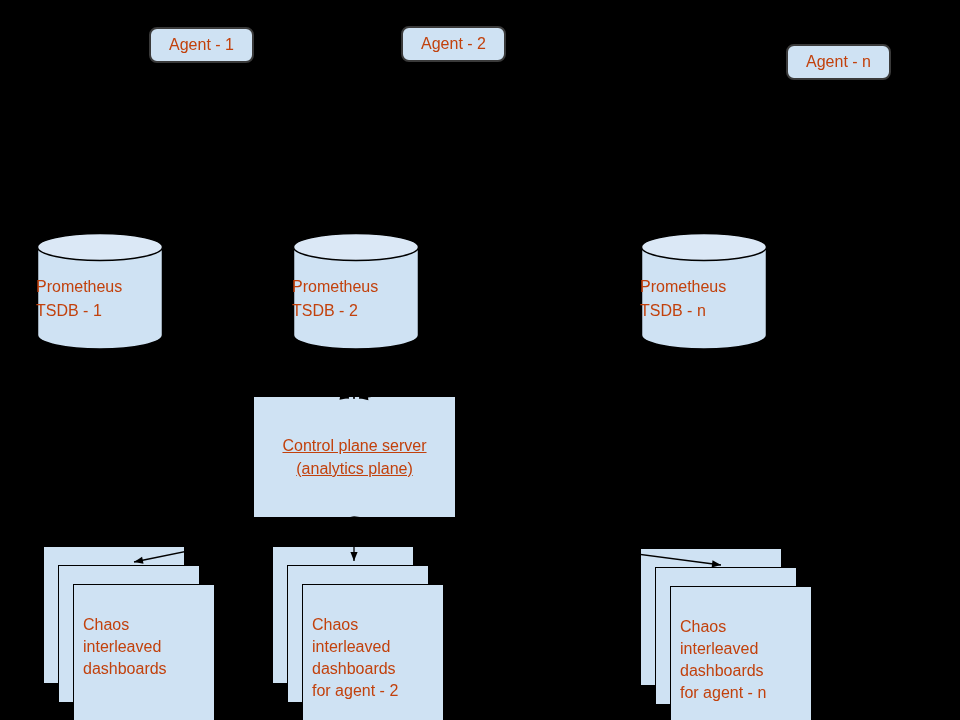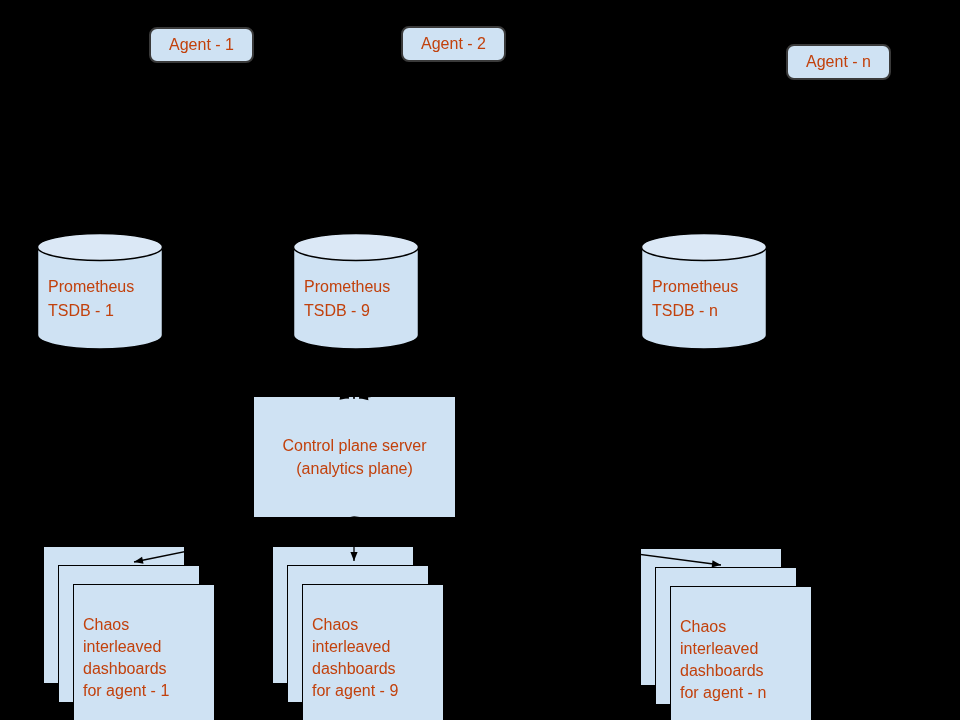--- a/index.html
+++ b/index.html
@@ -16,26 +16,26 @@
   }
   #agent-1{left:149px;top:27px}
   #agent-2{left:401px;top:26px}
   #agent-n{left:786px;top:44px}
   
   .cyl{position:absolute;width:128px;height:118px}
   #cyl-1{left:36px;top:232px}
   #cyl-2{left:292px;top:232px}
   #cyl-n{left:640px;top:232px}
   .cyl svg{position:absolute;left:0;top:0;display:block}
-  .cyl-text{position:absolute;left:12px;top:43px;font-size:16px;line-height:24px;white-space:nowrap}
+  .cyl-text{position:absolute;left:0;top:43px;font-size:16px;line-height:24px;white-space:nowrap}
   
   .control{
     position:absolute;left:254px;top:397px;width:201px;height:120px;
     background:#cfe2f3;display:flex;flex-direction:column;align-items:center;
-    justify-content:center;text-align:center;font-size:16px;line-height:23px;
+    justify-content:center;text-align:center;font-size:16px;line-height:23px;text-decoration:underline;
   }
   
   .stack{position:absolute;width:205px;height:180px}
   #stack-1{left:43px;top:546px}
   #stack-2{left:272px;top:546px}
   #stack-n{left:640px;top:548px}
   .sheet{
     position:absolute;width:142px;height:138px;background:#cfe2f3;
     border:1px solid #000000;
   }
@@ -71,21 +71,21 @@
       <div>TSDB - 1</div>
     </div>
   </div>
   <div class="cyl" id="cyl-2">
     <svg width="128" height="118" viewBox="0 0 128 118">
       <path d="M1.5,15 v88 a62.5,14 0 0 0 125,0 v-88" fill="#cfe2f3" stroke="#000000" stroke-width="1.5"></path>
       <ellipse cx="64" cy="15" rx="62.5" ry="13.5" fill="#dbe8f6" stroke="#000000" stroke-width="1.5"></ellipse>
     </svg>
     <div class="cyl-text">
       <div>Prometheus</div>
-      <div>TSDB - 9</div>
+      <div>TSDB - 2</div>
     </div>
   </div>
   <div class="cyl" id="cyl-n">
     <svg width="128" height="118" viewBox="0 0 128 118">
       <path d="M1.5,15 v88 a62.5,14 0 0 0 125,0 v-88" fill="#cfe2f3" stroke="#000000" stroke-width="1.5"></path>
       <ellipse cx="64" cy="15" rx="62.5" ry="13.5" fill="#dbe8f6" stroke="#000000" stroke-width="1.5"></ellipse>
     </svg>
     <div class="cyl-text">
       <div>Prometheus</div>
       <div>TSDB - n</div>
@@ -98,33 +98,32 @@
   </div>
 
   <div class="stack" id="stack-1">
     <div class="sheet pos1"></div>
     <div class="sheet pos2"></div>
     <div class="sheet pos3">
       <div class="sheet-text">
         <div>Chaos</div>
         <div>interleaved</div>
         <div>dashboards</div>
-        <div>for agent - 1</div>
       </div>
     </div>
   </div>
   <div class="stack" id="stack-2">
     <div class="sheet pos1"></div>
     <div class="sheet pos2"></div>
     <div class="sheet pos3">
       <div class="sheet-text">
         <div>Chaos</div>
         <div>interleaved</div>
         <div>dashboards</div>
-        <div>for agent - 9</div>
+        <div>for agent - 2</div>
       </div>
     </div>
   </div>
   <div class="stack" id="stack-n">
     <div class="sheet pos1"></div>
     <div class="sheet pos2"></div>
     <div class="sheet pos3">
       <div class="sheet-text">
         <div>Chaos</div>
         <div>interleaved</div>

